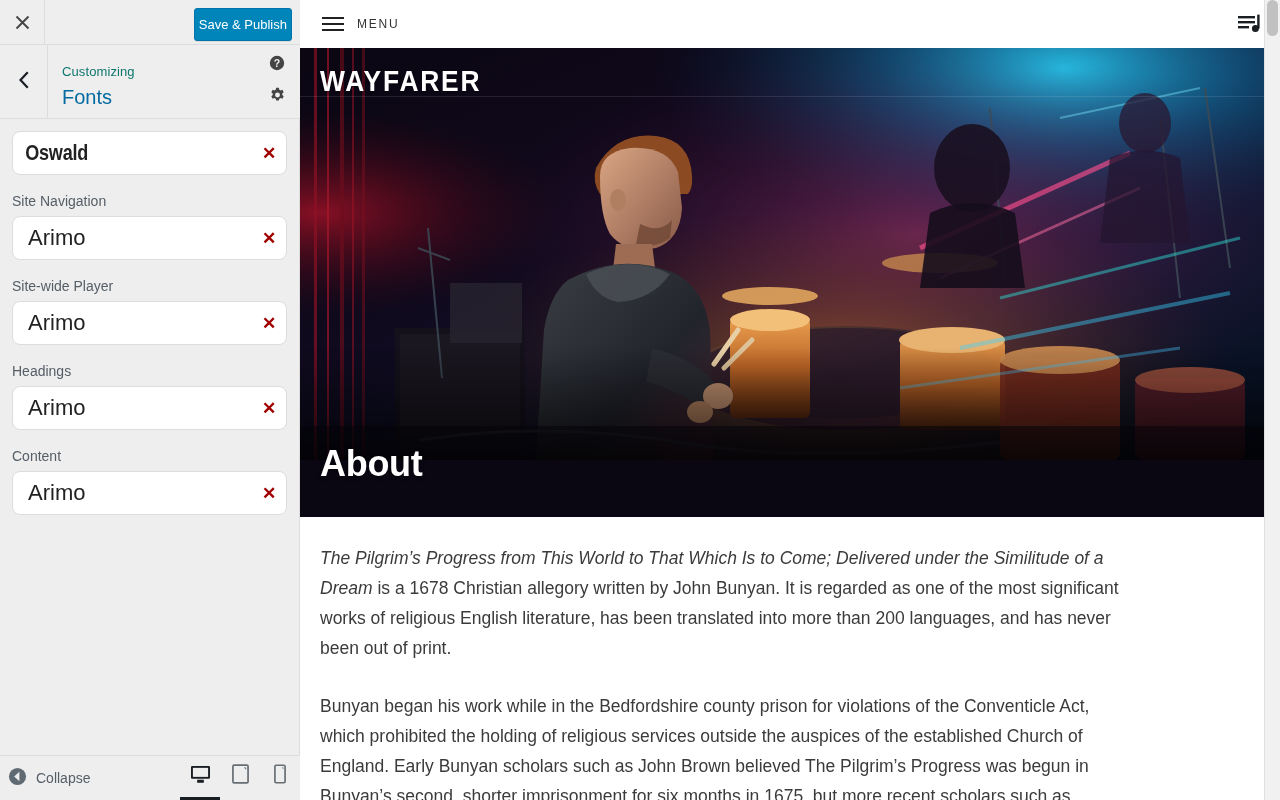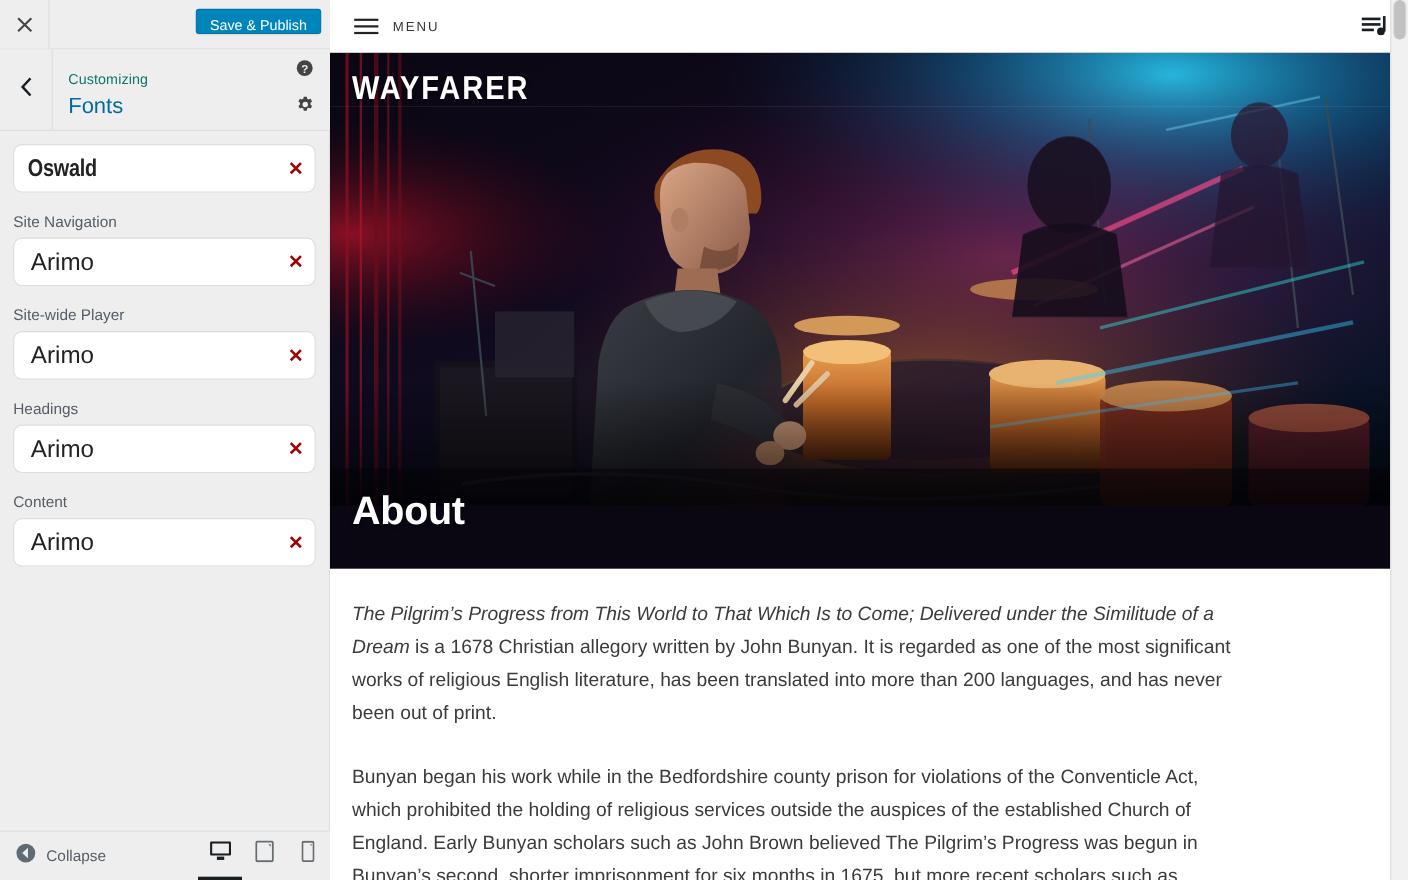--- a/index.html
+++ b/index.html
@@ -31,21 +31,21 @@
   .cz-close {
     width: 45px; height: 44px;
     display: flex; align-items: center; justify-content: center;
     border-right: 1px solid #dddddd;
     background: #eeeeee;
     cursor: pointer;
   }
   .cz-close svg { display:block; }
   .cz-save {
     position: absolute; right: 8px; top: 8px;
-    height: 23px; padding: 0 12px;
+    height: 33px; padding: 0 4px;
     background: #0085ba;
     border: 1px solid #0073aa;
     border-radius: 3px;
     color: #ffffff;
     font-size: 13px; line-height: 27px;
     font-family: "Liberation Sans", sans-serif;
     cursor: pointer;
     box-shadow: 0 1px 0 rgba(0,0,0,0.08);
     white-space: nowrap;
   }
@@ -132,21 +132,21 @@
   
   .cz-footer {
     position: absolute; left: 0; bottom: 0;
     width: 300px; height: 45px;
     background: #eeeeee;
     border-top: 1px solid #dddddd;
     display: flex; align-items: center;
   }
   .cz-collapse {
     display: flex; align-items: center; gap: 9px;
-    padding-left: 14px; cursor: pointer;
+    padding-left: 8px; cursor: pointer;
     flex: 1;
   }
   .cz-collapse-label { font-size: 14px; color: #555d66; }
   .cz-devices { display: flex; align-items: stretch; height: 45px; }
   .cz-dev {
     width: 40px; height: 45px;
     display: flex; align-items: center; justify-content: center;
     cursor: pointer; position: relative;
     border-bottom: 4px solid transparent;
   }

